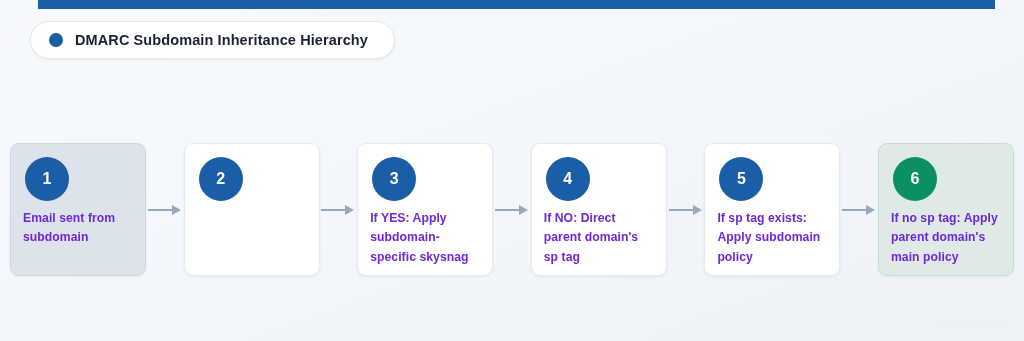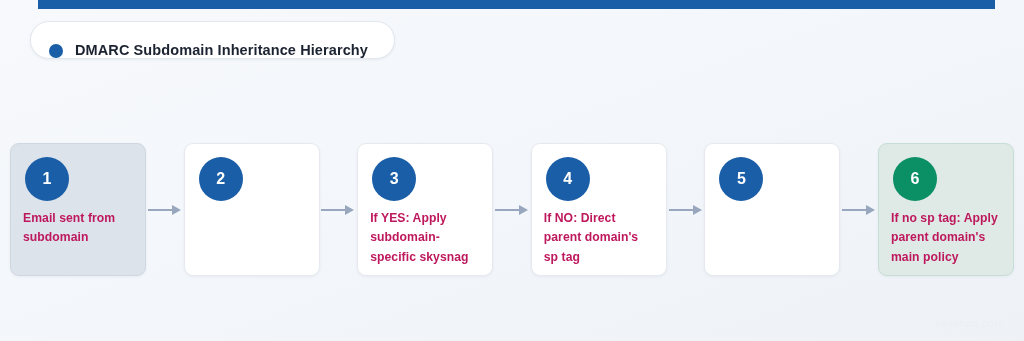--- a/index.html
+++ b/index.html
@@ -25,21 +25,21 @@
     background: #1a5ea7;
   }
 
   
   #title-pill {
     position: absolute;
     left: 30px;
     top: 21px;
     height: 38px;
     display: flex;
-    align-items: flex-end;
+    align-items: center;
     gap: 12px;
     padding: 0 26px 0 18px;
     background: #ffffff;
     border: 1px solid #e3e8ef;
     border-radius: 19px;
     box-shadow: 0 1px 3px rgba(30, 60, 100, 0.07);
     box-sizing: border-box;
   }
   #title-dot {
     width: 14px;
@@ -100,21 +100,21 @@
     justify-content: center;
     margin: 0 0 8px 2px;
   }
   .card.finish .badge {
     background: #0b8f64;
   }
 
   .card-text {
     font-size: 12.2px;
     line-height: 1.58;
-    color: #be185d;
+    color: #6d28d9;
     font-weight: 600;
     letter-spacing: 0.05px;
   }
 
   .arrow {
     flex: 1 1 auto;
     display: flex;
     align-items: center;
     justify-content: center;
     min-width: 0;
@@ -186,20 +186,21 @@
 
   <div class="arrow">
     <svg width="34" height="14" viewBox="0 0 34 14" aria-hidden="true">
       <line x1="0" y1="7" x2="25" y2="7" stroke="#98a7be" stroke-width="2"></line>
       <polygon points="24,2 33,7 24,12" fill="#98a7be"></polygon>
     </svg>
   </div>
 
   <div class="card">
     <div class="badge">5</div>
+    <div class="card-text">If sp tag exists: Apply subdomain policy</div>
   </div>
 
   <div class="arrow">
     <svg width="34" height="14" viewBox="0 0 34 14" aria-hidden="true">
       <line x1="0" y1="7" x2="25" y2="7" stroke="#98a7be" stroke-width="2"></line>
       <polygon points="24,2 33,7 24,12" fill="#98a7be"></polygon>
     </svg>
   </div>
 
   <div class="card finish">

